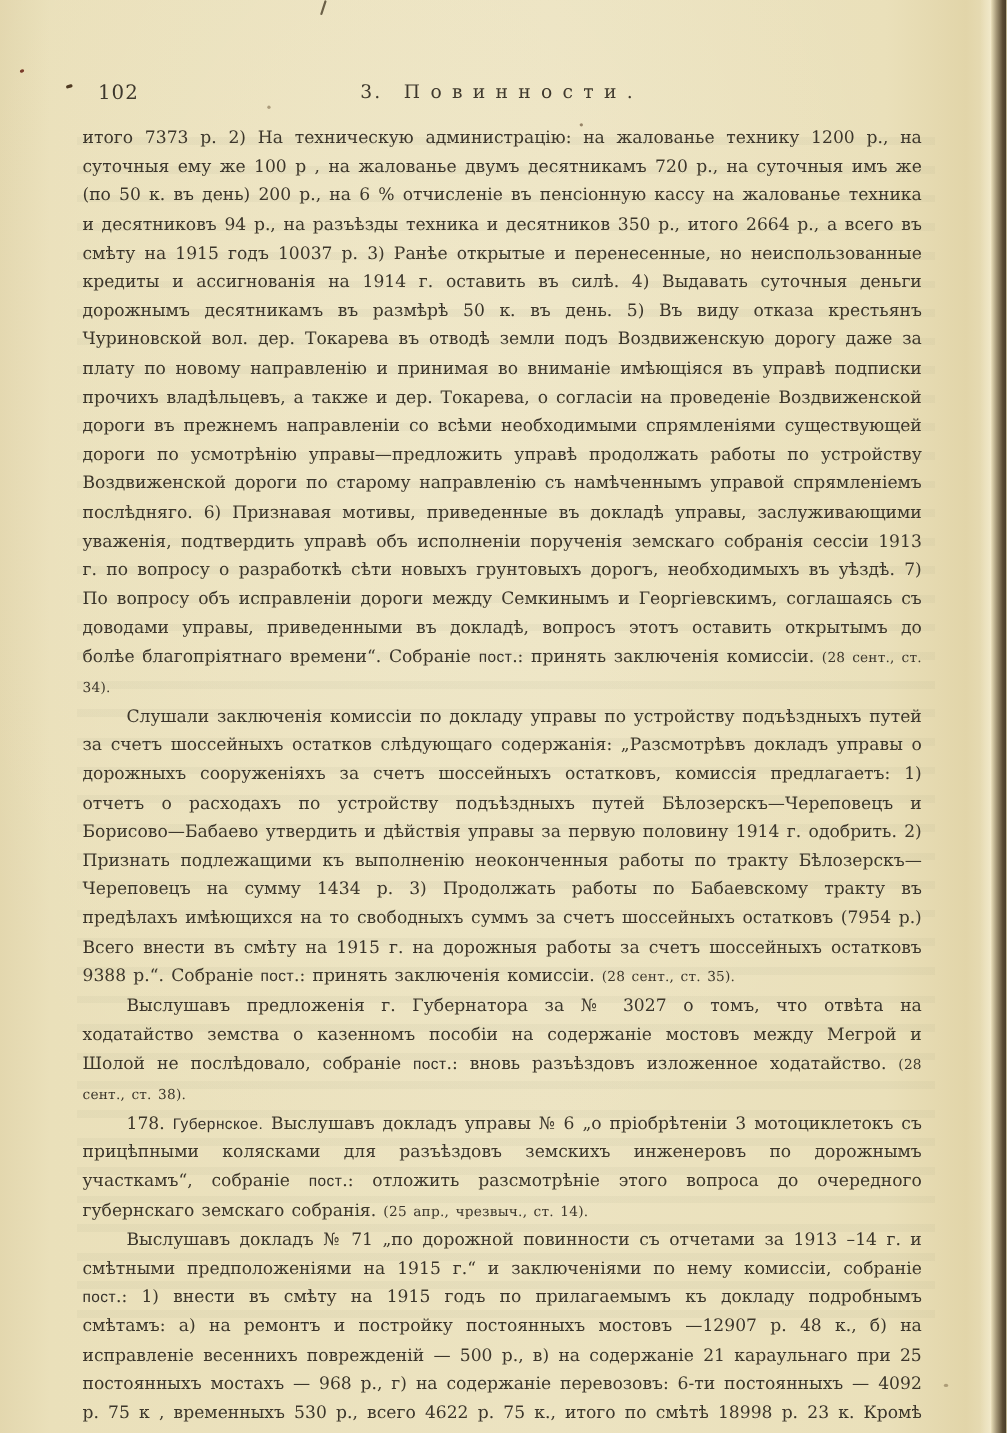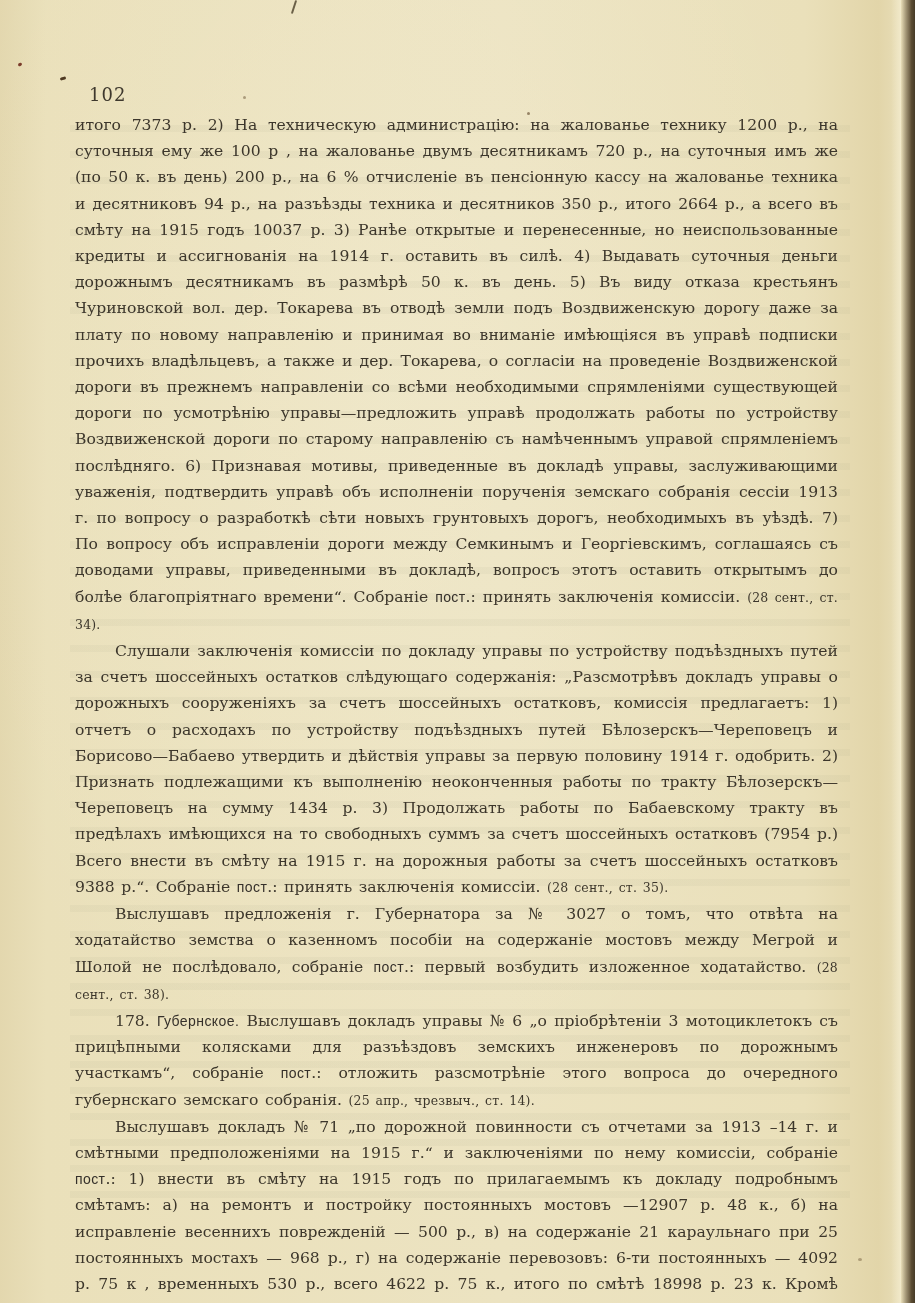--- a/index.html
+++ b/index.html
@@ -22,21 +22,21 @@
     pointer-events:none;
   }
   .edge-shadow{
     position:absolute;top:0;right:0;width:14px;height:1303px;
     background:linear-gradient(to right, rgba(88,74,50,0) 0%, rgba(106,90,62,0.55) 35%, #5b4c33 75%, #463a26 100%);
   }
   .edge-light{
     position:absolute;top:0;right:14px;width:10px;height:1303px;
     background:linear-gradient(to right, rgba(255,250,230,0) 0%, rgba(250,244,220,0.5) 100%);
   }
-  .pagehead{position:absolute;left:75px;right:78px;top:84px;height:26px;color:#3e382d;}
+  .pagehead{position:absolute;left:75px;right:78px;top:74px;height:26px;color:#3e382d;}
   .pagenum{position:absolute;left:14px;top:0;font-size:18px;letter-spacing:1px;}
   .runhead{position:absolute;left:0;right:0;top:0;text-align:center;font-size:17px;}
   .runhead .num{margin-right:14px;letter-spacing:2px;}
   .runhead .spaced{letter-spacing:0.55em;}
   .textblock{
     position:absolute;left:75px;top:112px;width:763px;
     font-size:15.6px;line-height:26.2px;color:#3c362b;
     text-align:justify;word-spacing:1.6px;
   }
   .para{margin:0;}
@@ -67,23 +67,27 @@
   <div class="edge-shadow"></div>
   <div class="ink-mark"></div>
   <div class="speck s1"></div>
   <div class="speck s2"></div>
   <div class="speck s3"></div>
   <div class="speck s4"></div>
   <div class="speck s5"></div>
 
   <div class="pagehead">
     <span class="pagenum">102</span>
+    <span class="runhead">
+      <span class="num">3.</span>
+      <span class="spaced">Повинности.</span>
+    </span>
   </div>
 
   <main class="textblock">
     <p class="para"><span>итого 7373 р. 2) На техническую администрацію: на жалованье технику 1200 р., на суточныя ему же 100 р , на жалованье двумъ десятникамъ 720 р., на суточныя имъ же (по 50 к. въ день) 200 р., на 6 % отчисленіе въ пенсіонную кассу на жалованье техника и десятниковъ 94 р., на разъѣзды техника и десятников 350 р., итого 2664 р., а всего въ смѣту на 1915 годъ 10037 р. 3) Ранѣе открытые и перенесенные, но неиспользованные кредиты и ассигнованія на 1914 г. оставить въ силѣ. 4) Выдавать суточныя деньги дорожнымъ десятникамъ въ размѣрѣ 50 к. въ день. 5) Въ виду отказа крестьянъ Чуриновской вол. дер. Токарева въ отводѣ земли подъ Воздвиженскую дорогу даже за плату по новому направленію и принимая во вниманіе имѣющіяся въ управѣ подписки прочихъ владѣльцевъ, а также и дер. Токарева, о согласіи на проведеніе Воздвиженской дороги въ прежнемъ направленіи со всѣми необходимыми спрямленіями существующей дороги по усмотрѣнію управы—предложить управѣ продолжать работы по устройству Воздвиженской дороги по старому направленію съ намѣченнымъ управой спрямленіемъ послѣдняго. 6) Признавая мотивы, приведенные въ докладѣ управы, заслуживающими уваженія, подтвердить управѣ объ исполненіи порученія земскаго собранія сессіи 1913 г. по вопросу о разработкѣ сѣти новыхъ грунтовыхъ дорогъ, необходимыхъ въ уѣздѣ. 7) По вопросу объ исправленіи дороги между Семкинымъ и Георгіевскимъ, соглашаясь съ доводами управы, приведенными въ докладѣ, вопросъ этотъ оставить открытымъ до болѣе благопріятнаго времени“. Собраніе </span><span class="run-b">пост</span><span>.: принять заключенія комиссіи. </span><span class="run-sm">(28 сент., ст. 34).</span></p>
     <p class="para indent"><span>Слушали заключенія комиссіи по докладу управы по устройству подъѣздныхъ путей за счетъ шоссейныхъ остатков слѣдующаго содержанія: „Разсмотрѣвъ докладъ управы о дорожныхъ сооруженіяхъ за счетъ шоссейныхъ остатковъ, комиссія предлагаетъ: 1) отчетъ о расходахъ по устройству подъѣздныхъ путей Бѣлозерскъ—Череповецъ и Борисово—Бабаево утвердить и дѣйствія управы за первую половину 1914 г. одобрить. 2) Признать подлежащими къ выполненію неоконченныя работы по тракту Бѣлозерскъ—Череповецъ на сумму 1434 р. 3) Продолжать работы по Бабаевскому тракту въ предѣлахъ имѣющихся на то свободныхъ суммъ за счетъ шоссейныхъ остатковъ (7954 р.) Всего внести въ смѣту на 1915 г. на дорожныя работы за счетъ шоссейныхъ остатковъ 9388 р.“. Собраніе </span><span class="run-b">пост</span><span>.: принять заключенія комиссіи. </span><span class="run-sm">(28 сент., ст. 35).</span></p>
-    <p class="para indent"><span>Выслушавъ предложенія г. Губернатора за № 3027 о томъ, что отвѣта на ходатайство земства о казенномъ пособіи на содержаніе мостовъ между Мегрой и Шолой не послѣдовало, собраніе </span><span class="run-b">пост</span><span>.: первый возбудить изложенное ходатайство. </span><span class="run-sm">(28 сент., ст. 38).</span></p>
+    <p class="para indent"><span>Выслушавъ предложенія г. Губернатора за № 3027 о томъ, что отвѣта на ходатайство земства о казенномъ пособіи на содержаніе мостовъ между Мегрой и Шолой не послѣдовало, собраніе </span><span class="run-b">пост</span><span>.: вновь разъѣздовъ изложенное ходатайство. </span><span class="run-sm">(28 сент., ст. 38).</span></p>
     <p class="para indent"><span>178. </span><span class="run-b">Губернское.</span><span> Выслушавъ докладъ управы № 6 „о пріобрѣтеніи 3 мотоциклетокъ съ прицѣпными колясками для разъѣздовъ земскихъ инженеровъ по дорожнымъ участкамъ“, собраніе </span><span class="run-b">пост</span><span>.: отложить разсмотрѣніе этого вопроса до очередного губернскаго земскаго собранія. </span><span class="run-sm">(25 апр., чрезвыч., ст. 14).</span></p>
     <p class="para indent"><span>Выслушавъ докладъ № 71 „по дорожной повинности съ отчетами за 1913 –14 г. и смѣтными предположеніями на 1915 г.“ и заключеніями по нему комиссіи, собраніе </span><span class="run-b">пост</span><span>.: 1) внести въ смѣту на 1915 годъ по прилагаемымъ къ докладу подробнымъ смѣтамъ: а) на ремонтъ и постройку постоянныхъ мостовъ —12907 р. 48 к., б) на исправленіе весеннихъ поврежденій — 500 р., в) на содержаніе 21 караульнаго при 25 постоянныхъ мостахъ — 968 р., г) на содержаніе перевозовъ: 6-ти постоянныхъ — 4092 р. 75 к , временныхъ 530 р., всего 4622 р. 75 к., итого по смѣтѣ 18998 р. 23 к. Кромѣ того вносится обязательный расходъ на составленіе обязательнаго дорожнаго капитала, по закону 1-го іюня 1895 г. — 8595 р., а всего 27593 р. 23 к. 2) Передать на повинность Устюжнскаго уѣзднаго земства съ 1 января 1916 г. 2 моста черезъ р. Званку: первый длиною 25 пог. саж. и второй длиною 10,5 пог. саж. Каменную трубу черезъ рѣку Ворожу въ г. Устюжнѣ оставить на губернской повинности, въ виду нахожденія ея на почтовомъ трактѣ. </span></p>
   </main>
 
 </div>
 
 </body></html>

